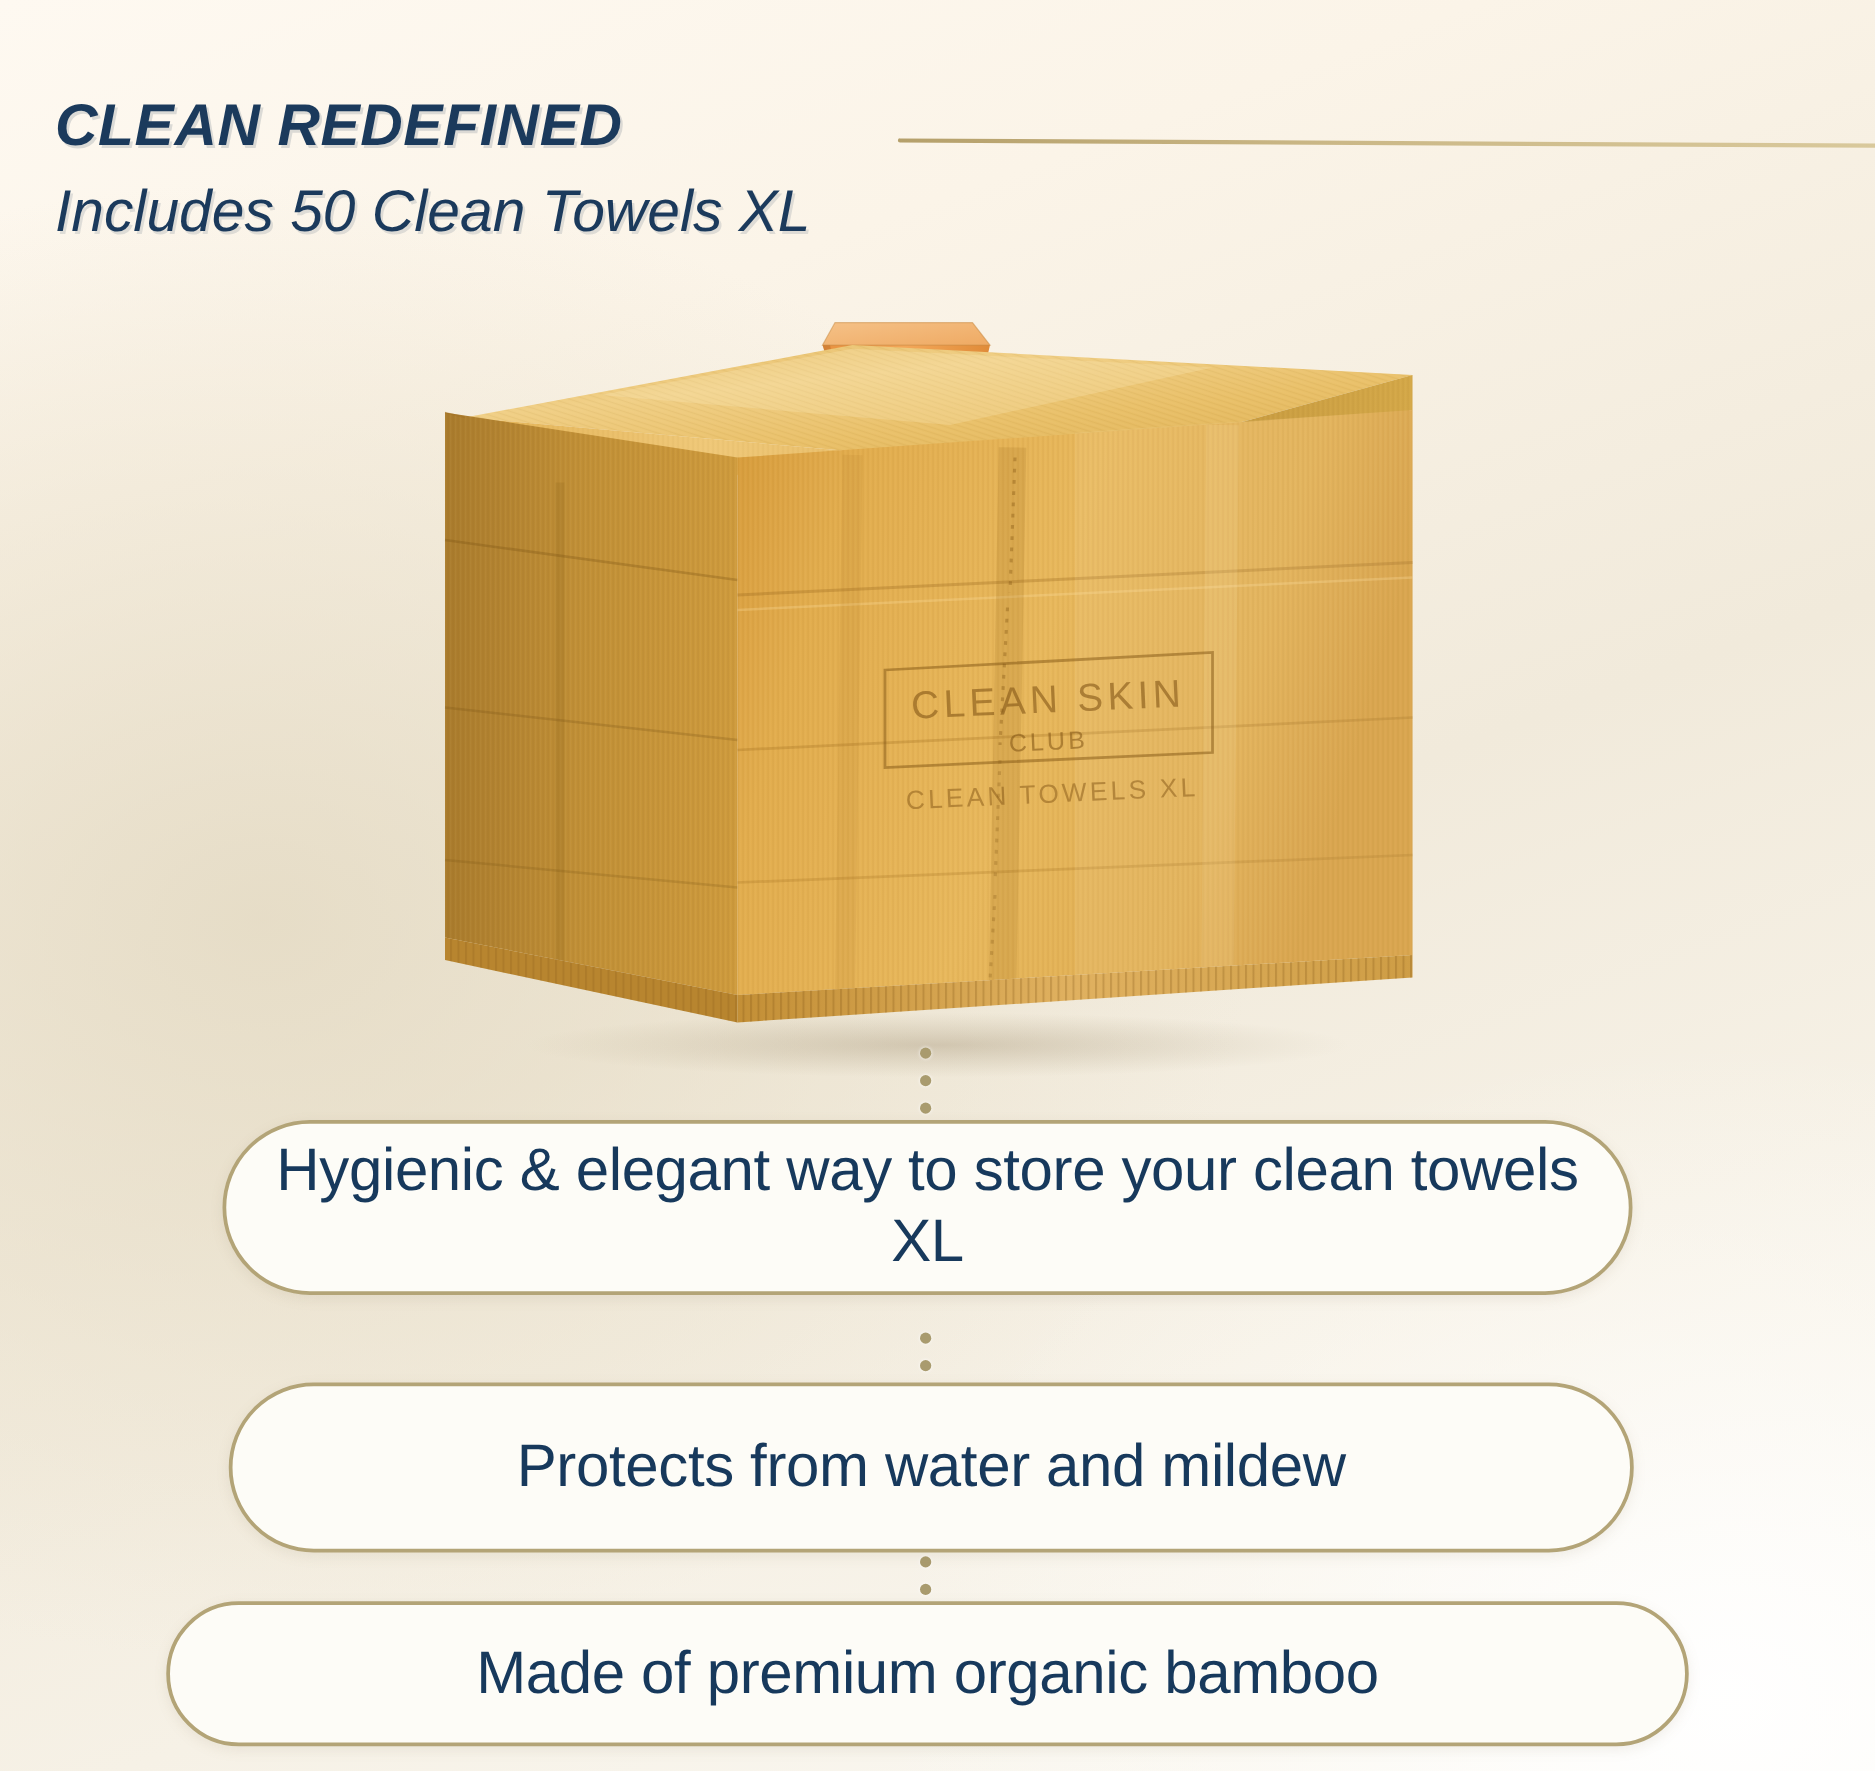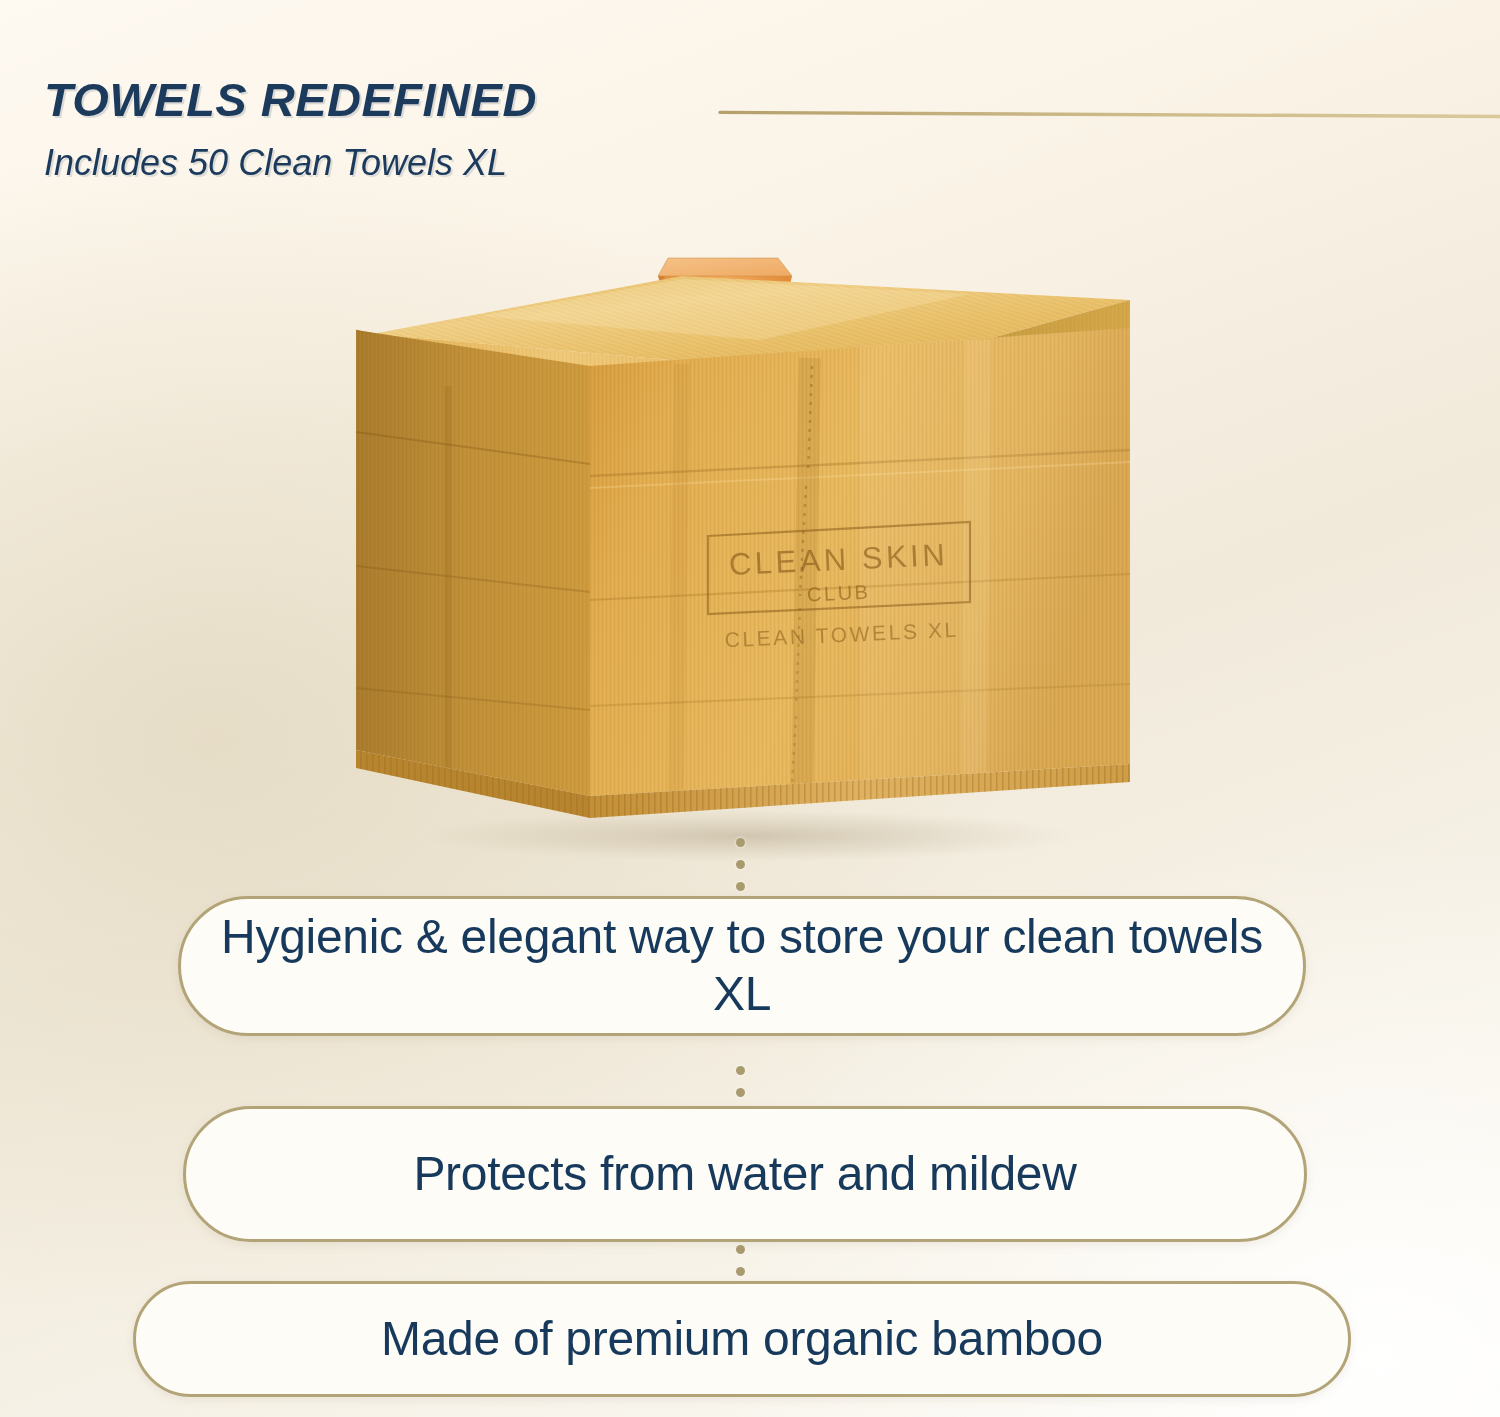--- a/index.html
+++ b/index.html
@@ -39,21 +39,21 @@
     font-weight: 700;
     font-style: italic;
     letter-spacing: 0.5px;
     color: #1B3A5C;
     line-height: 1;
     margin: 0;
     white-space: nowrap;
     text-shadow: 2px 2px 0 rgba(120,130,145,0.25);
   }
   .subtitle {
-    font-size: 36px;
+    font-size: 47px;
     font-style: italic;
     font-weight: 400;
     color: #1B3A5C;
     line-height: 1;
     margin: 0;
     margin-top: 22px;
     white-space: nowrap;
     text-shadow: 2px 2px 0 rgba(120,130,145,0.22);
   }
   #title-rule {
@@ -127,21 +127,21 @@
     width: 1218px; height: 116px;
     border-radius: 70px;
   }
 </style>
 </head>
 <body>
 
 <div id="page">
 
   <div id="header">
-    <div class="title">TOWELS REDEFINED</div>
+    <div class="title">CLEAN REDEFINED</div>
     <div class="subtitle">Includes 50 Clean Towels XL</div>
 
     <svg id="title-rule" viewBox="0 0 790 10" preserveAspectRatio="none">
       <defs>
         <linearGradient id="ruleGrad" x1="0" y1="0" x2="1" y2="0">
           <stop offset="0" stop-color="#B5A06B"></stop>
           <stop offset="0.45" stop-color="#CBB887"></stop>
           <stop offset="1" stop-color="#D9C99C"></stop>
         </linearGradient>
       </defs>

